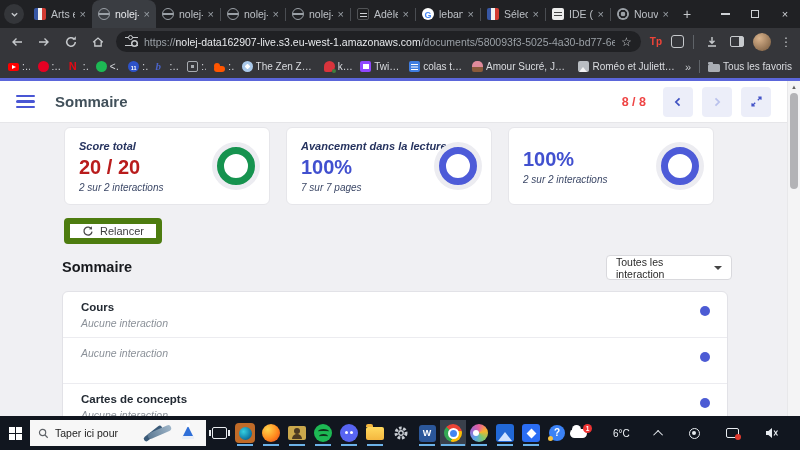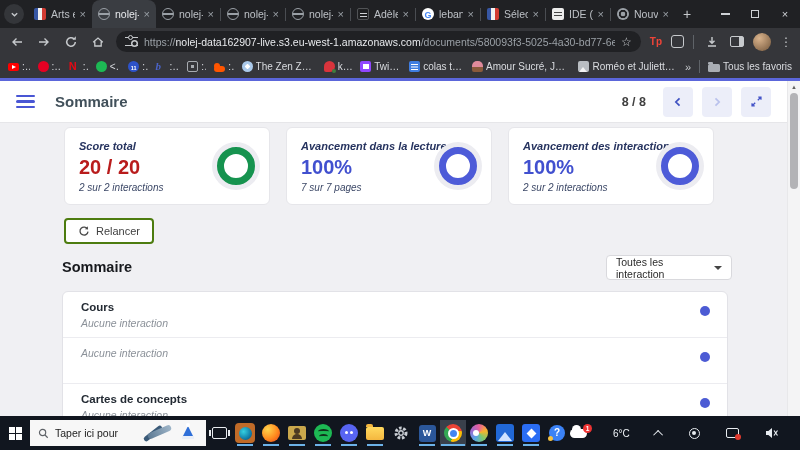--- a/index.html
+++ b/index.html
@@ -82,38 +82,38 @@
   .bm-fav { flex:0 0 auto; }
 
   
   .pageline { height:3px; background:#5b66da; }
   .page { position:absolute; top:81px; bottom:26px; left:0; right:0; background:#f0f0f3; overflow:hidden; }
   .pageheader { position:absolute; top:0; left:0; right:13px; height:42px; background:#fff; border-bottom:1px solid #e6e6e9; display:flex; align-items:center; padding:0 16px; gap:20px; }
   .hamburger { width:19px; display:flex; flex-direction:column; gap:3px; }
   .hamburger i { height:2.6px; background:#4956d4; border-radius:2px; }
   .pagetitle { font-size:15px; font-weight:700; color:#41505a; }
   .hdr-right { margin-left:auto; display:flex; align-items:center; gap:9px; }
-  .pagination { font-size:12.5px; font-weight:700; color:#404040; margin-right:8px; }
+  .pagination { font-size:12.5px; font-weight:700; color:#ef4444; margin-right:8px; }
   .hbtn { width:30px; height:30px; background:#eceef9; border-radius:4px; display:flex; align-items:center; justify-content:center; }
 
   .vscroll { position:absolute; top:0; right:0; bottom:0; width:13px; background:#f4f4f5; border-left:1px solid #e8e8ea; }
   .vs-arrow { position:absolute; left:0; width:12px; text-align:center; font-size:6px; color:#606060; }
   .vs-up { top:3px; } .vs-down { bottom:3px; }
   .vs-thumb { position:absolute; top:12px; left:2px; width:8px; height:96px; background:#b3b3b6; border-radius:4px; }
 
   .card { position:absolute; top:46px; width:206px; height:78px; background:#fff; border:1px solid #e6e6ea; border-radius:6px; padding:11px 14px; display:flex; align-items:center; justify-content:space-between; }
   .card-txt { min-width:0; }
   .card-title { font-size:11px; font-style:italic; font-weight:700; color:#26335f; margin-bottom:4px; white-space:nowrap; }
   .card-value { font-size:20px; font-weight:800; margin-bottom:3px; }
   .val-navy { color:#b91c1c; } .val-indigo { color:#4150cf; }
   .card-sub { font-size:10px; font-style:italic; color:#3c4867; white-space:nowrap; }
   .ring { width:38px; height:38px; border-radius:50%; border:7px solid; box-shadow:0 0 0 5px #ececf1; flex:0 0 auto; background:#fff; }
   .ring-green { border-color:#16934f; } .ring-indigo { border-color:#4d5bd8; }
 
-  .relancer { position:absolute; top:137px; left:64px; height:26px; display:flex; align-items:center; gap:6px; padding:0 12px; background:#fff; border:2px solid #4d7c0f; border-radius:4px; font-size:11px; color:#3f3f3f; }
+  .relancer { position:absolute; top:137px; left:64px; height:26px; display:flex; align-items:center; gap:6px; padding:0 12px; background:#fff; border:6px solid #4d7c0f; border-radius:4px; font-size:11px; color:#3f3f3f; }
   .section-title { position:absolute; top:178px; left:62px; font-size:14.5px; font-weight:700; color:#17191d; }
   .dropdown { position:absolute; top:174px; left:606px; width:126px; height:25px; background:#fff; border:1px solid #d9d9dd; border-radius:4px; display:flex; align-items:center; justify-content:space-between; padding:0 9px; font-size:10.5px; color:#2b2b2b; }
   .caret { width:0; height:0; border-left:4px solid transparent; border-right:4px solid transparent; border-top:4.5px solid #444; }
 
   .ilist { position:absolute; top:210px; left:62px; width:666px; background:#fff; border:1px solid #e2e2e7; border-radius:6px; }
   .irow { position:relative; padding:9px 40px 8px 18px; border-bottom:1px solid #ececf0; height:46px; }
   .irow:last-child { border-bottom:none; }
   .irow-title { font-size:11.5px; font-weight:700; color:#232a33; margin-bottom:4px; }
   .irow-sub { font-size:10.5px; font-style:italic; color:#8b9199; }
   .idot { position:absolute; right:17px; top:14px; width:10px; height:10px; border-radius:50%; background:#4c5bd4; }
@@ -408,21 +408,20 @@
     <div class="card" style="left:286px">
       <div class="card-txt">
         <div class="card-title">Avancement dans la lecture</div>
         <div class="card-value val-indigo">100%</div>
         <div class="card-sub">7 sur 7 pages</div>
       </div>
       <div class="ring ring-indigo"></div>
     </div>
     <div class="card" style="left:508px">
       <div class="card-txt">
-        <div class="card-title">Avancement des interactions</div>
         <div class="card-value val-indigo">100%</div>
         <div class="card-sub">2 sur 2 interactions</div>
       </div>
       <div class="ring ring-indigo"></div>
     </div>
 
     <div class="relancer">
       <svg width="12" height="12" viewBox="0 0 12 12">
           <path d="M9.6 4.3A4 4 0 1 0 10 6.6" fill="none" stroke="#4a4a4a" stroke-width="1.3"></path>
           <path d="M9.9 1.2v3.1H6.8z" fill="#4a4a4a"></path>

